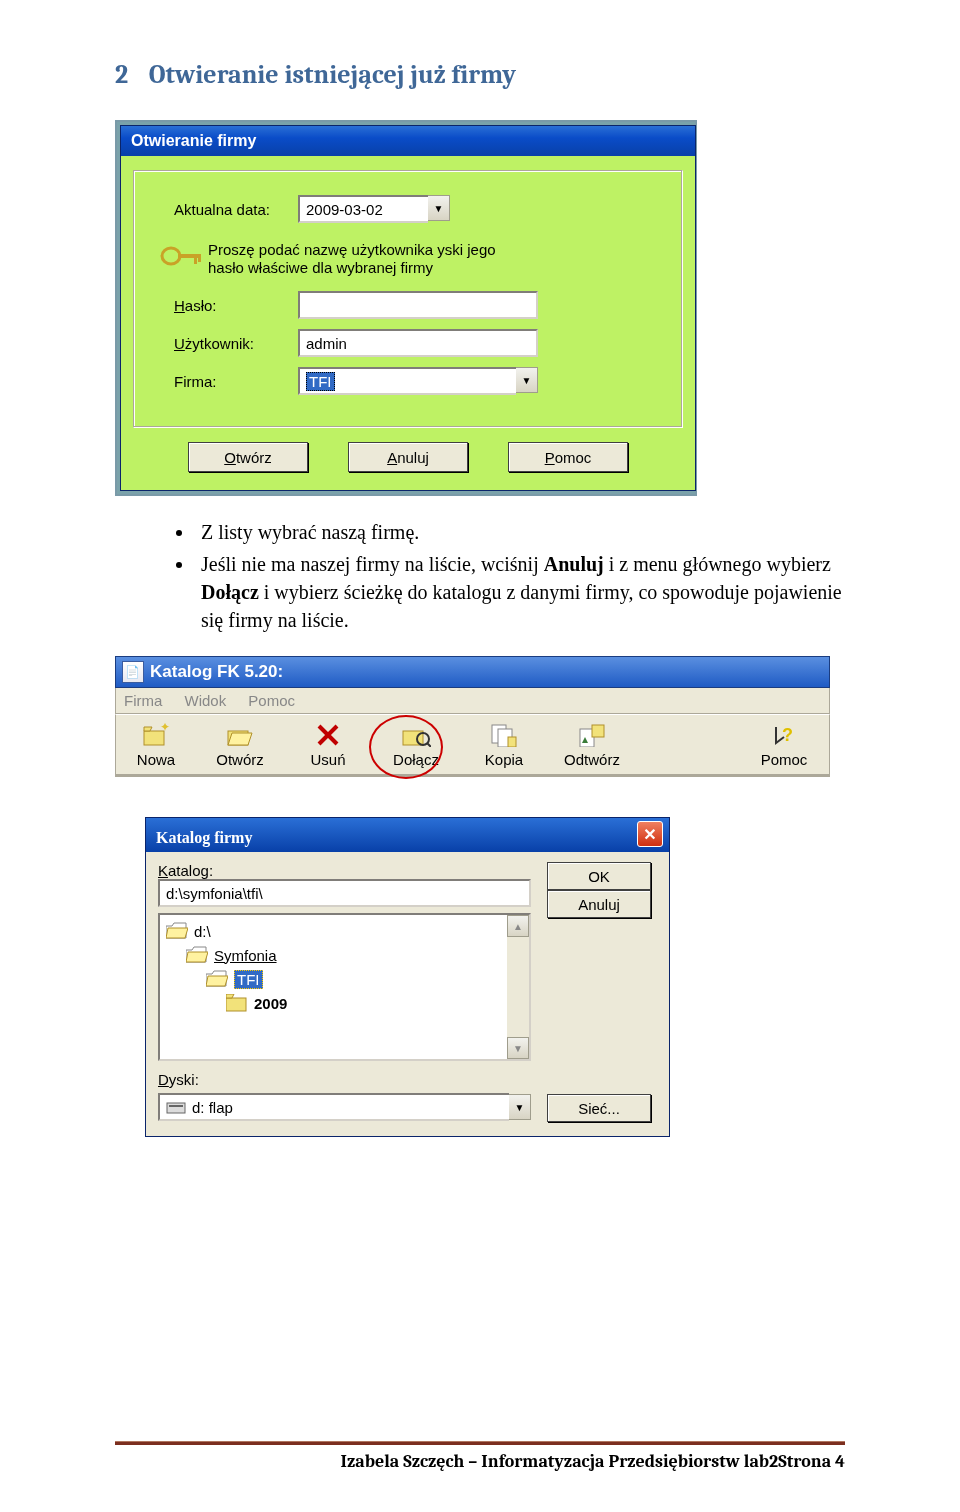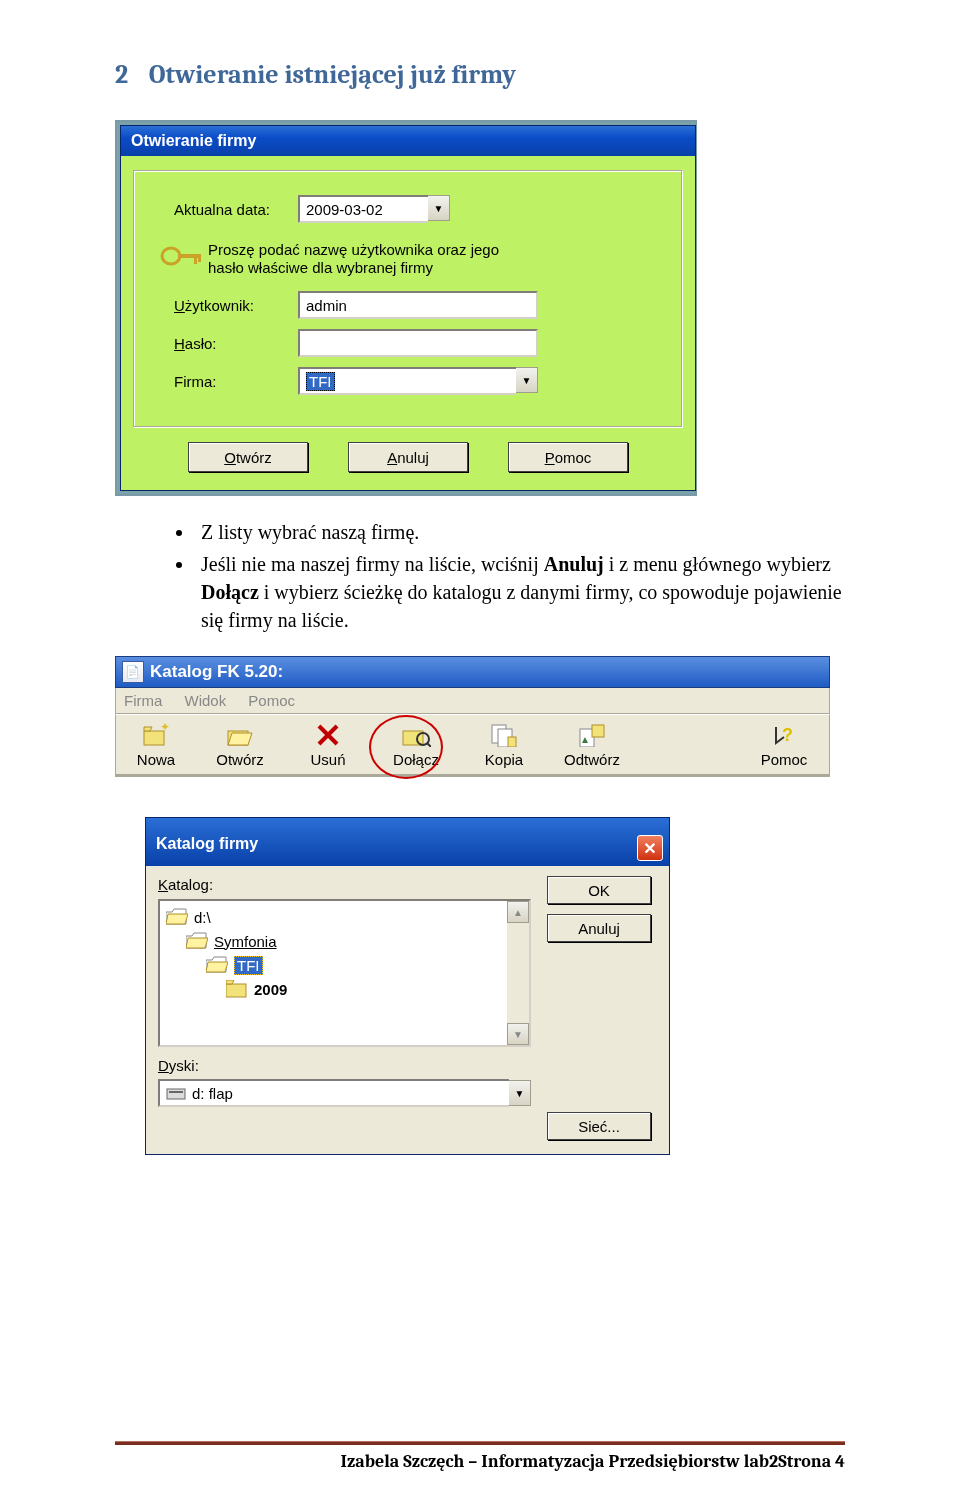--- a/index.html
+++ b/index.html
@@ -120,36 +120,37 @@
   
   .kat-dialog {
     margin-left:30px;
     width:525px;
     font-family:Tahoma,Arial,sans-serif; font-size:15px;
     background:#ece9d8;
     border:1px solid #0a246a;
   }
   .kat-title {
     background: linear-gradient(to bottom,#2a6fd6 0%,#0840a8 100%);
-    color:#fff; font-weight:bold; padding:17px 6px 5px 10px;
-    display:flex; justify-content:space-between; align-items:flex-start;
+    color:#fff; font-weight:bold; padding:3px 6px 5px 10px;
+    display:flex; justify-content:space-between; align-items:flex-end;
     font-size:16px;
+    font-family:Liberation Serif, serif;
   }
   .close-x {
     width:26px;height:26px;
     background: linear-gradient(#f08060,#d03010);
     border:1px solid #fff;
     border-radius:3px;
     color:#fff;
     display:flex;align-items:center;justify-content:center;
     font-weight:bold; font-size:16px;
   }
   .kat-body { padding:10px 12px 14px 12px; display:flex; gap:16px;}
   .kat-left { flex:1;}
-  .kat-right { width:110px; display:flex; flex-direction:column; gap:10px;}
+  .kat-right { width:110px; display:flex; flex-direction:column; }
   .kat-right .win-btn { width:104px; height:28px;}
   .path-input { width:100%; height:26px;}
   .tree-box {
     background:#fff;
     border:2px inset #d4d0c8;
     height:148px;
     margin-top:6px;
     padding:4px 0;
     overflow:hidden;
     position:relative;
@@ -202,31 +203,31 @@
       <div class="hint-row">
         <span class="key-icon">
           <svg viewBox="0 0 44 30">
                 <ellipse cx="11" cy="15" rx="9" ry="8" fill="none" stroke="#c9a227" stroke-width="3"></ellipse>
                 <rect x="18" y="13" width="22" height="4" fill="#c9a227"></rect>
                 <rect x="34" y="13" width="3" height="10" fill="#c9a227"></rect>
                 <rect x="38" y="13" width="3" height="8" fill="#c9a227"></rect>
               </svg>
         </span>
         <span class="hint-text">
-          <span>Proszę podać nazwę użytkownika oraz jego</span><br>
+          <span>Proszę podać nazwę użytkownika yski jego</span><br>
           <span>hasło właściwe dla wybranej firmy</span>
         </span>
+      </div>
+      <div class="row">
+        <span class="lbl"><span class="underline-letter">H</span><span>asło:</span></span>
+        <input class="win-input" style="width: 240px;" type="password">
       </div>
       <div class="row">
         <span class="lbl"><span class="underline-letter">U</span><span>żytkownik:</span></span>
         <input class="win-input" style="width: 240px;" value="admin">
-      </div>
-      <div class="row">
-        <span class="lbl"><span class="underline-letter">H</span><span>asło:</span></span>
-        <input class="win-input" style="width: 240px;" type="password">
       </div>
       <div class="row">
         <span class="lbl">Firma:</span>
         <span class="date-input-wrap" style="width:240px">
           <span class="win-input" style="flex:1;display:flex;align-items:center;border-right:none;">
             <span class="select-hl">TFI</span>
           </span>
           <span class="drop-btn">▼</span>
         </span>
       </div>
@@ -316,20 +317,21 @@
   </div>
 
   <div class="kat-dialog">
     <div class="kat-title">
       <span>Katalog firmy</span>
       <span class="close-x">✕</span>
     </div>
     <div class="kat-body">
       <div class="kat-left">
         <span><span class="underline-letter">K</span><span>atalog:</span></span><br>
+        <input class="win-input path-input" value="d:\symfonia\tfi\" style="">
         <div class="tree-box">
           <div class="tree-item">
               <span class="folder-ico"><svg>
                   <polygon points="0,4 6,4 8,1 20,1 20,16 0,16" fill="#fff" stroke="#888"></polygon>
                   <polygon points="2,6 22,6 19,16 0,16" fill="#fff2a0" stroke="#b0902a"></polygon>
                 </svg></span>
               <span>d:\</span>
             </div>
           <div class="tree-item ind1">
               <span class="folder-ico"><svg>

